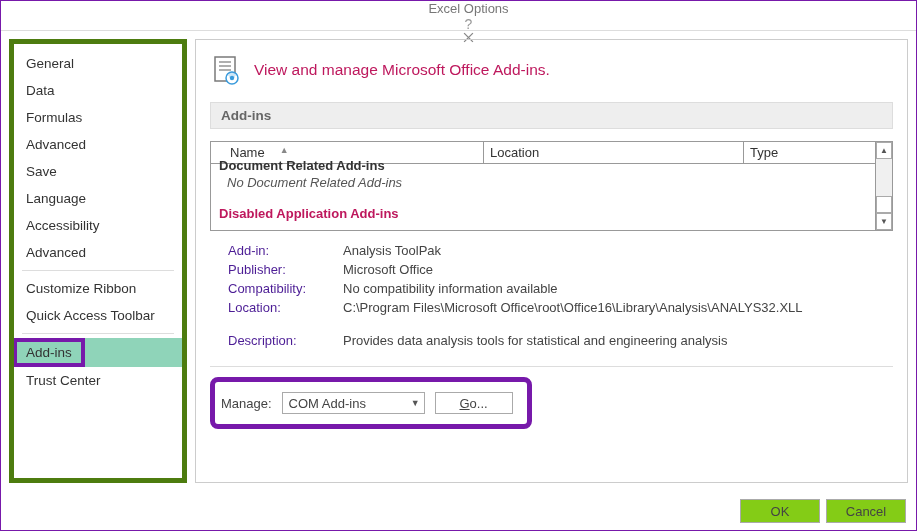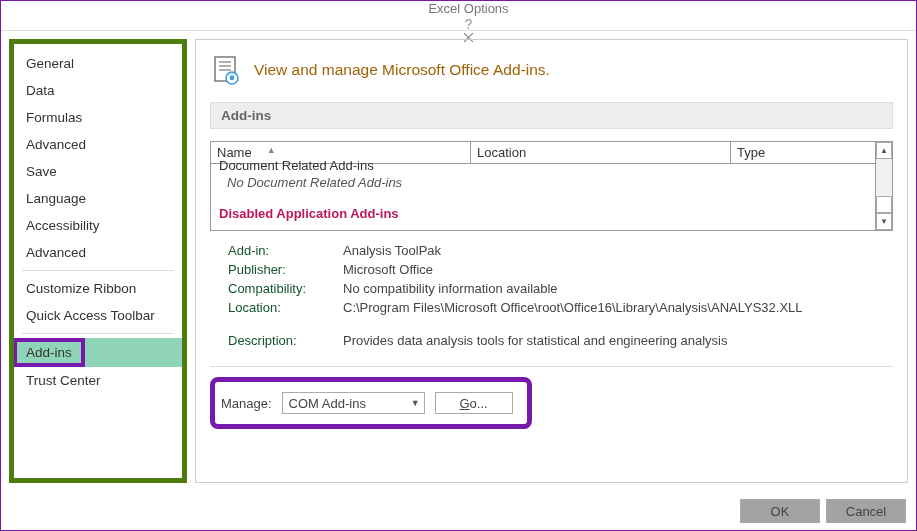--- a/index.html
+++ b/index.html
@@ -77,21 +77,21 @@
     display: flex;
     flex-direction: column;
   }
   .heading-row {
     display: flex;
     align-items: center;
     gap: 12px;
     margin-bottom: 16px;
   }
   .heading-icon { width: 32px; height: 32px; }
-  .heading-text { font-size: 15.5px; color: #a16207; }
+  .heading-text { font-size: 15.5px; color: #be185d; }
 
   .section-bar {
     background: #eee;
     border: 1px solid #ddd;
     padding: 5px 10px;
     font-weight: bold;
     color: #666;
     font-size: 13.5px;
   }
 
@@ -105,32 +105,32 @@
   .col-headers {
     display: flex;
     border-bottom: 1px solid #999;
     font-size: 13px;
     color: #333;
   }
   .col-h {
     padding: 3px 6px;
     border-right: 1px solid #999;
   }
-  .col-name { width: 260px; display:flex; gap:15px; }
+  .col-name { width: 260px; display:flex; gap:15px;margin-left:13px; }
   .col-loc { width: 260px; }
   .col-type { flex: 1; border-right: none; }
   .sort-arrow { font-size: 9px; color: #888; }
   .tbody {
     padding: 0 8px;
     font-size: 13px;
     position: relative;
     top: -4px;
   }
   .group-header {
-    font-weight: normal;
+    font-weight: bold;
     color: #333;
     padding-top: 0;
     margin-top: -2px;
     white-space: nowrap;
     overflow: hidden;
   }
   .group-row {
     font-style: italic;
     color: #555;
     padding: 2px 8px;
@@ -164,21 +164,21 @@
     background: #fff;
     margin: 0;
   }
 
   .details {
     margin: 10px 4px 4px 18px;
     font-size: 13px;
     color: #444;
   }
   .details-row { display: flex; padding: 2px 0; }
-  .details-label { width: 115px; color: #14532d; }
+  .details-label { width: 115px; color: #4c1d95; }
   .details-value { flex: 1; }
 
   .divider-line {
     height: 1px;
     background: #ddd;
     margin: 12px 0 10px 0;
   }
 
   .manage-row {
     display: flex;
@@ -223,21 +223,21 @@
     display: flex;
     justify-content: flex-end;
     align-items: center;
     padding-right: 10px;
     gap: 6px;
   }
   .footer-btn {
     width: 80px;
     height: 24px;
     border: 1px solid #aaa;
-    background: #a3a3a3;
+    background: #84cc16;
     display: flex;
     align-items: center;
     justify-content: center;
     font-size: 13px;
   }
 </style>
 </head>
 <body>
 
 <div class="titlebar">

